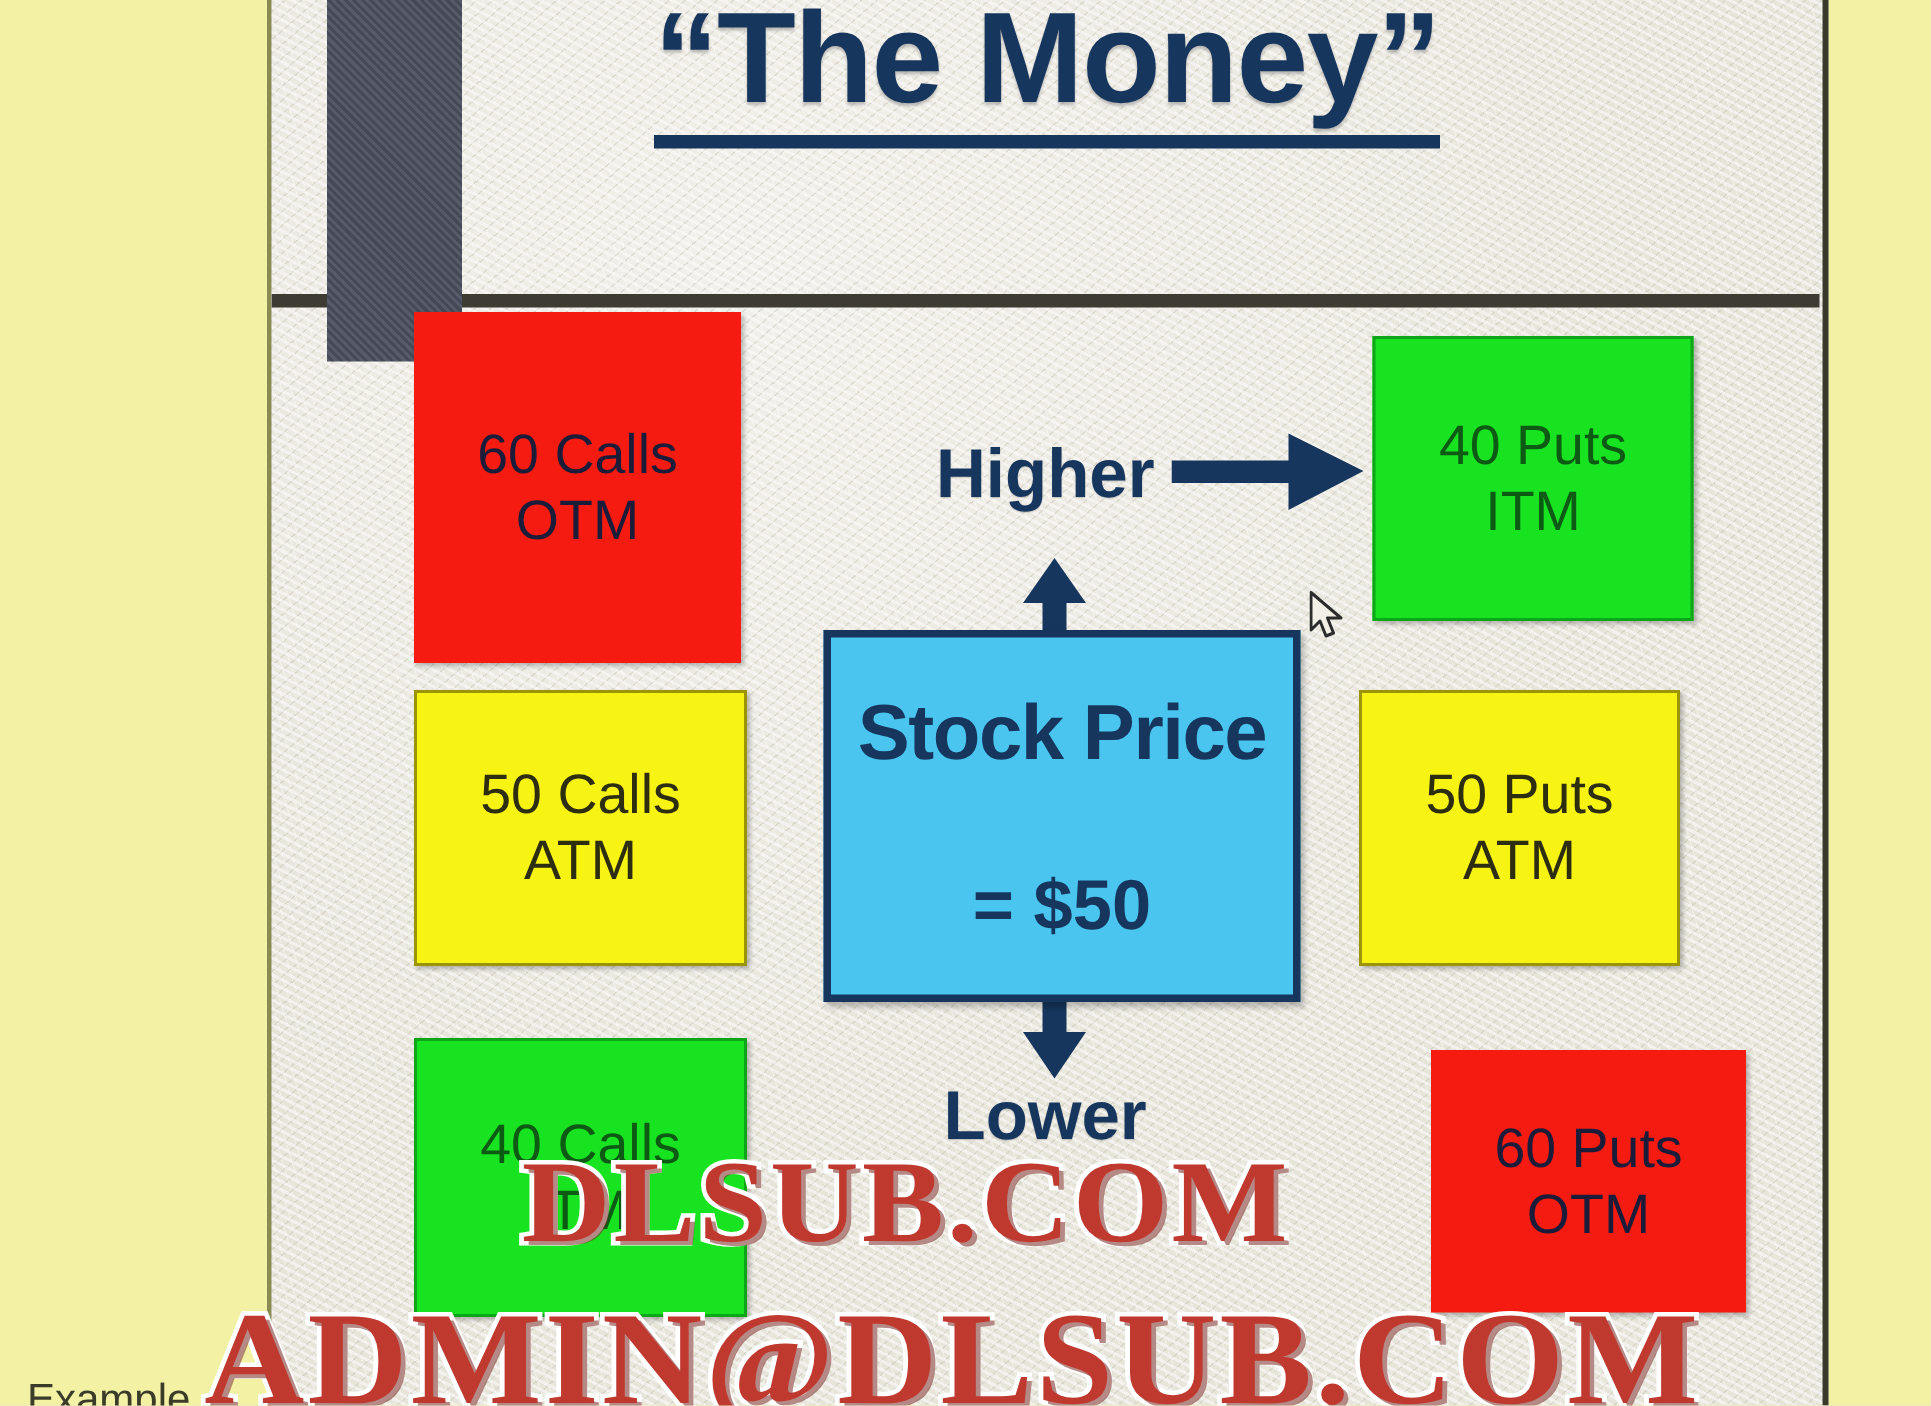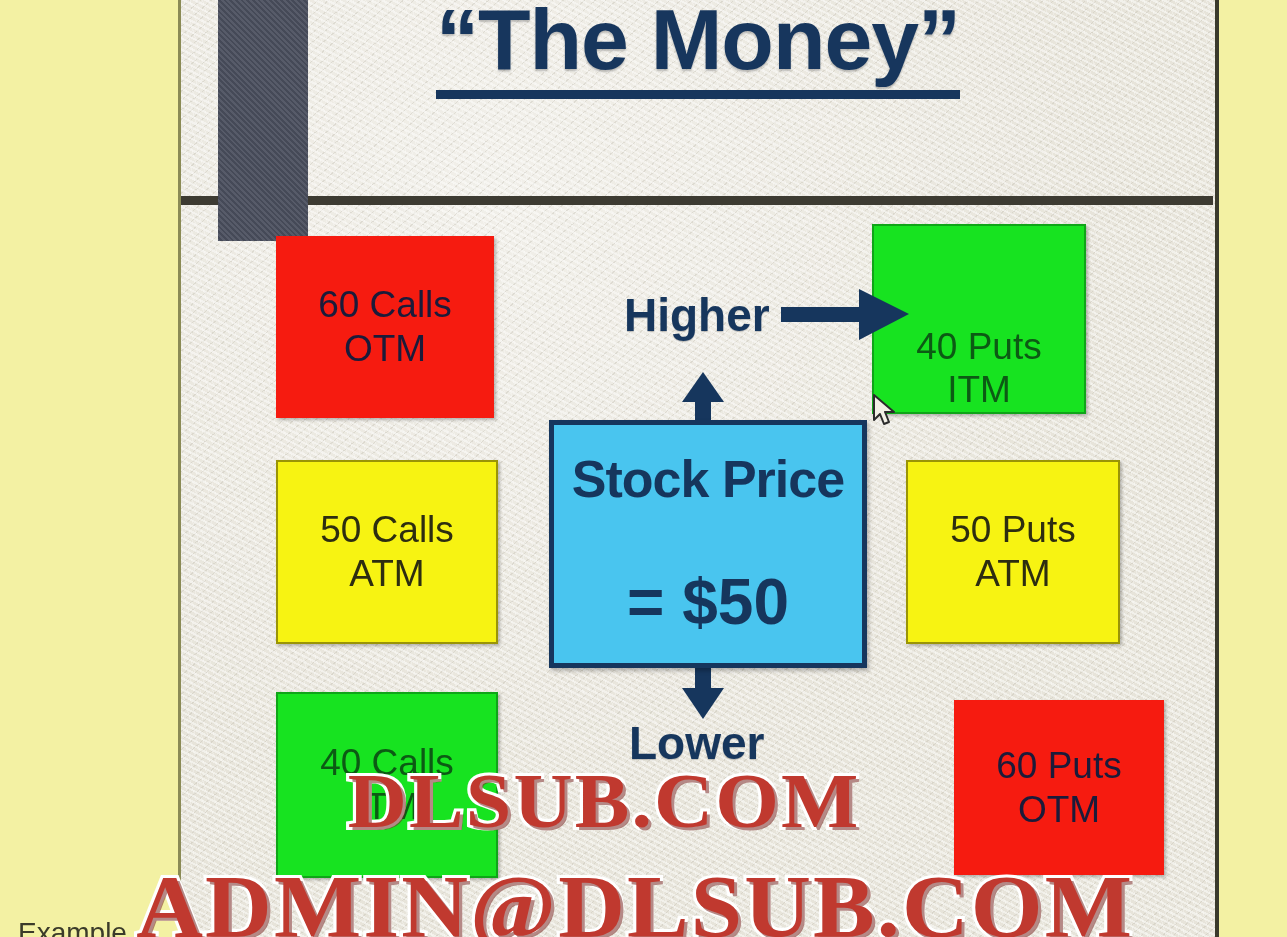--- a/index.html
+++ b/index.html
@@ -70,38 +70,38 @@
     align-items:center;justify-content:center;
     text-align:center;line-height:1.18;
     box-shadow:2px 2px 3px rgba(0,0,0,.25);
   }
   .box .l1,.box .l2{display:block;}
 
   .b-red{background:#f61b10;color:#1b1b3a;font-size:37px;}
   .b-green{background:#17e320;color:#0c5a14;font-size:37px;border:2px solid #0fa518;}
   .b-yellow{background:#f7f312;color:#2d2d10;font-size:37px;border:2px solid #9a9406;align-items:center;}
 
-  #box-calls-otm{left:95px;  top:236px; width:218px;height:182px;}
-  #box-puts-itm {left:691px; top:224px; width:210px;height:186px;justify-content:flex-end;}
+  #box-calls-otm{left:95px;  top:208px; width:218px;height:234px;}
+  #box-puts-itm {left:734px; top:224px; width:210px;height:186px;}
   #box-calls-atm{left:95px;  top:460px; width:218px;height:180px;}
   #box-puts-atm {left:725px; top:460px; width:210px;height:180px;}
   #box-calls-itm{left:95px;  top:692px; width:218px;height:182px;}
   #box-puts-otm {left:725px; top:700px; width:210px;height:175px;margin-left:48px;}
 
   
   #box-stock{
     position:absolute;left:368px;top:420px;width:308px;height:238px;
     background:#49c5ef;border:5px solid #16365d;
     display:flex;flex-direction:column;align-items:center;justify-content:center;
     color:#16365d;z-index:7;
     box-shadow:2px 3px 4px rgba(0,0,0,.25);
     gap:44px;
   }
   #stock-label{font-size:52px;font-weight:bold;letter-spacing:-1px;}
-  #stock-value{font-size:64px;font-weight:bold;margin-top:12px;letter-spacing:0px;}
+  #stock-value{font-size:47px;font-weight:bold;margin-top:12px;letter-spacing:0px;}
 
   
   #higher-label{
     position:absolute;left:443px;top:288px;z-index:6;
     font-size:46px;font-weight:bold;color:#16365d;
     text-shadow:0 1px 1px rgba(120,120,120,.4);
   }
   #lower-label{
     position:absolute;left:448px;top:716px;z-index:6;
     font-size:46px;font-weight:bold;color:#16365d;

